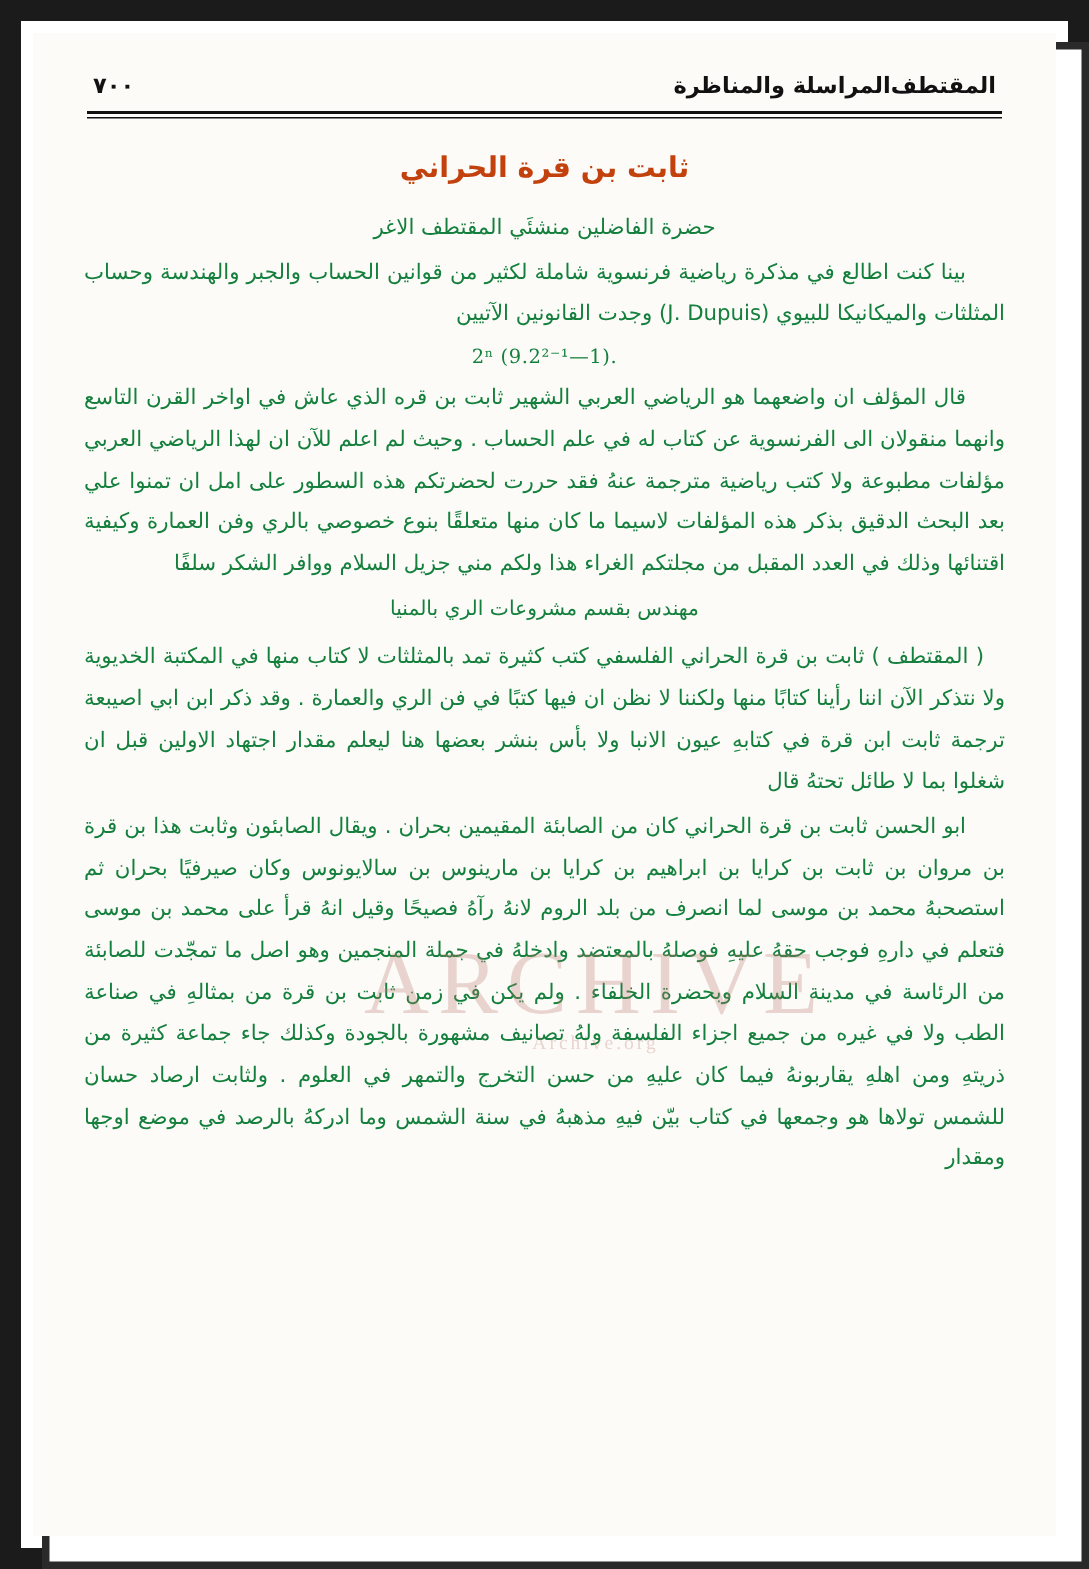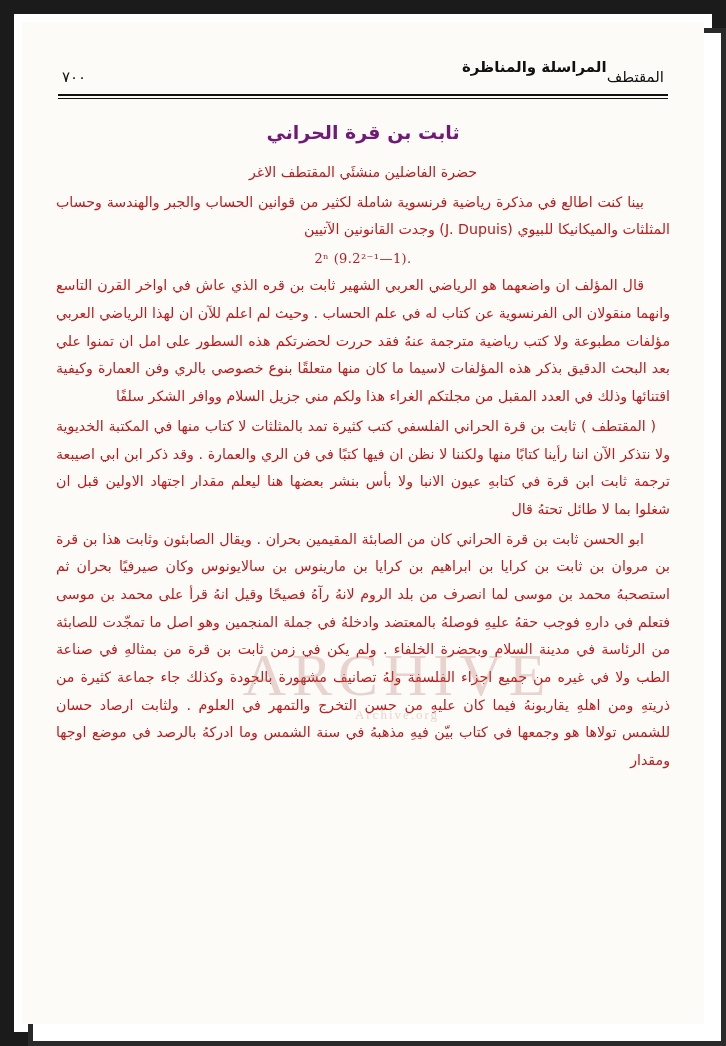--- a/index.html
+++ b/index.html
@@ -48,24 +48,23 @@
     display: flex;
     align-items: center;
     justify-content: space-between;
     direction: rtl;
     font-size: 15px;
     color: #111;
     padding: 0 6px 4px 6px;
   }
   .header .hdr-right,
   .header .hdr-left {
-    font-weight: normal;
+    font-weight: bold;
     letter-spacing: 0.5px;
     white-space: nowrap;
-    margin-top: 20px;
   }
   .header .hdr-center {
     font-weight: bold;
     flex: 1;
     text-align: right;
   }
   .header-rule {
     height: 2px;
     background: #111;
     margin: 4px 2px 0 2px;
@@ -73,29 +72,29 @@
   .header-rule.thin {
     height: 1px;
     background: #111;
     margin-top: 2px;
   }
 
   .title {
     text-align: center;
     font-size: 19px;
     font-weight: bold;
-    color: #701a75;
+    color: #c2410c;
     margin: 22px 0 16px 0;
     direction: rtl;
   }
 
   .body {
     direction: rtl;
     text-align: justify;
-    color: #b91c1c;
+    color: #15803d;
     font-size: 14.2px;
     line-height: 1.95;
   }
   .body p {
     margin: 0 0 2px 0;
   }
   .p-indent { text-indent: 26px; }
   .center { text-align: center; }
   .formula {
     direction: ltr;
@@ -175,20 +174,21 @@
       <div class="body">
 
         <p class="center">حضرة الفاضلين منشئَي المقتطف الاغر</p>
 
         <p class="p-indent">بينا كنت اطالع في مذكرة رياضية فرنسوية شاملة لكثير من قوانين الحساب والجبر والهندسة وحساب المثلثات والميكانيكا للبيوي (J. Dupuis) وجدت القانونين الآتيين</p>
 
         <div class="formula">2ⁿ (9.2²⁻¹—1).</div>
 
         <p class="p-indent">قال المؤلف ان واضعهما هو الرياضي العربي الشهير ثابت بن قره الذي عاش في اواخر القرن التاسع وانهما منقولان الى الفرنسوية عن كتاب له في علم الحساب . وحيث لم اعلم للآن ان لهذا الرياضي العربي مؤلفات مطبوعة ولا كتب رياضية مترجمة عنهُ فقد حررت لحضرتكم هذه السطور على امل ان تمنوا علي بعد البحث الدقيق بذكر هذه المؤلفات لاسيما ما كان منها متعلقًا بنوع خصوصي بالري وفن العمارة وكيفية اقتنائها وذلك في العدد المقبل من مجلتكم الغراء هذا ولكم مني جزيل السلام ووافر الشكر سلفًا</p>
 
+        <div class="sub-signature">مهندس بقسم مشروعات الري بالمنيا</div>
 
         <p class="section-lead">( المقتطف ) ثابت بن قرة الحراني الفلسفي كتب كثيرة تمد بالمثلثات لا كتاب منها في المكتبة الخديوية ولا نتذكر الآن اننا رأينا كتابًا منها ولكننا لا نظن ان فيها كتبًا في فن الري والعمارة . وقد ذكر ابن ابي اصيبعة ترجمة ثابت ابن قرة في كتابهِ عيون الانبا ولا بأس بنشر بعضها هنا ليعلم مقدار اجتهاد الاولين قبل ان شغلوا بما لا طائل تحتهُ قال</p>
 
         <p class="p-indent">ابو الحسن ثابت بن قرة الحراني كان من الصابئة المقيمين بحران . ويقال الصابئون وثابت هذا بن قرة بن مروان بن ثابت بن كرايا بن ابراهيم بن كرايا بن مارينوس بن سالايونوس وكان صيرفيًا بحران ثم استصحبهُ محمد بن موسى لما انصرف من بلد الروم لانهُ رآهُ فصيحًا وقيل انهُ قرأ على محمد بن موسى فتعلم في دارهِ فوجب حقهُ عليهِ فوصلهُ بالمعتضد وادخلهُ في جملة المنجمين وهو اصل ما تمجّدت للصابئة من الرئاسة في مدينة السلام وبحضرة الخلفاء . ولم يكن في زمن ثابت بن قرة من بمثالهِ في صناعة الطب ولا في غيره من جميع اجزاء الفلسفة ولهُ تصانيف مشهورة بالجودة وكذلك جاء جماعة كثيرة من ذريتهِ ومن اهلهِ يقاربونهُ فيما كان عليهِ من حسن التخرج والتمهر في العلوم . ولثابت ارصاد حسان للشمس تولاها هو وجمعها في كتاب بيّن فيهِ مذهبهُ في سنة الشمس وما ادركهُ بالرصد في موضع اوجها ومقدار</p>
 
       </div>
     </div>
 
   </div>
 </div>

